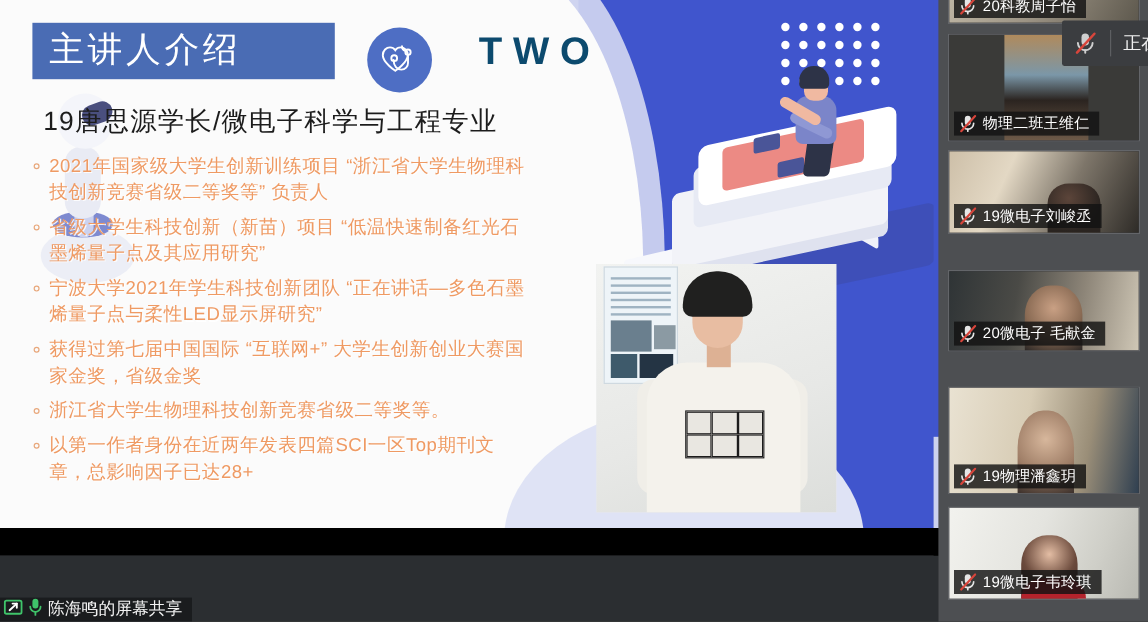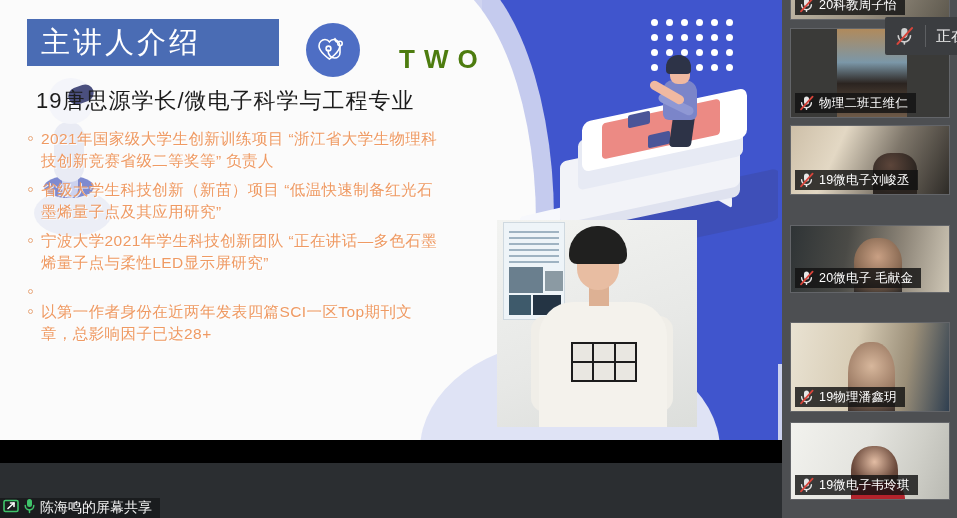--- a/index.html
+++ b/index.html
@@ -106,22 +106,22 @@
   }
   .title-bar span {
     color: #fff; font-size: 29px; letter-spacing: 3px; line-height: 1;
   }
   .logo-circle {
     position: absolute; left: 306px; top: 23px; width: 54px; height: 54px;
     background: #4e6ec4; border-radius: 50%;
   }
   .logo-circle svg { position: absolute; left: 9px; top: 9px; }
   .brand {
-    position: absolute; left: 399px; top: 44px;
-    color: #4d7c0f; font-size: 26px; font-weight: bold; letter-spacing: 9px;
+    position: absolute; left: 399px; top: 24px;
+    color: #0c4a6e; font-size: 32px; font-weight: bold; letter-spacing: 9px;
   }
   .subtitle {
     position: absolute; left: 36px; top: 86px;
     font-size: 22px; color: #1c1c1c; letter-spacing: 1px;
   }
   .bullets { position: absolute; left: 24px; top: 128px; width: 420px; }
   .bullet { display: flex; margin-bottom: 7px; }
   .bullet .dot {
     flex: 0 0 auto; width: 5px; height: 5px; border-radius: 50%;
     border: 1px solid #e8a87c; margin: 8px 8px 0 4px;
@@ -297,20 +297,25 @@
         <div class="bullet">
           <span class="dot"></span>
           <span class="btxt">省级大学生科技创新（新苗）项目 “低温快速制备红光石墨烯量子点及其应用研究”</span>
         </div>
         <div class="bullet">
           <span class="dot"></span>
           <span class="btxt">宁波大学2021年学生科技创新团队 “正在讲话—多色石墨烯量子点与柔性LED显示屏研究”</span>
         </div>
         <div class="bullet">
           <span class="dot"></span>
+          <span class="btxt">获得过第七届中国国际 “互联网+” 大学生创新创业大赛国家金奖，省级金奖</span>
+        </div>
+        <div class="bullet">
+          <span class="dot"></span>
+          <span class="btxt">浙江省大学生物理科技创新竞赛省级二等奖等。</span>
         </div>
         <div class="bullet">
           <span class="dot"></span>
           <span class="btxt">以第一作者身份在近两年发表四篇SCI一区Top期刊文章，总影响因子已达28+</span>
         </div>
       </div>
 
       <div class="portrait">
         <div class="pt-wall"></div>
         <div class="pt-poster">

